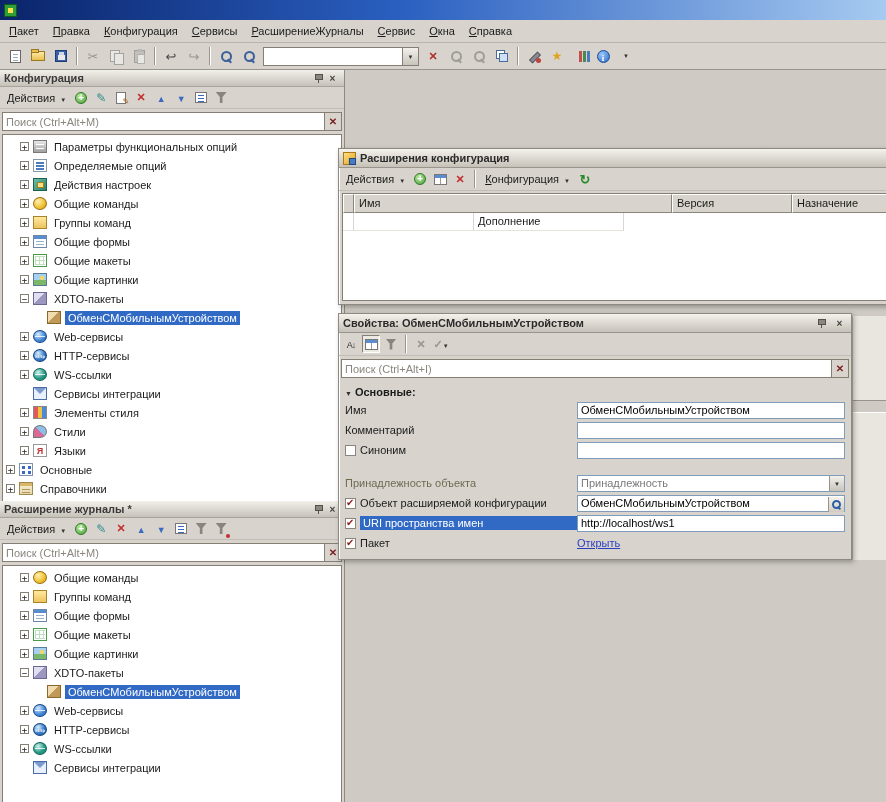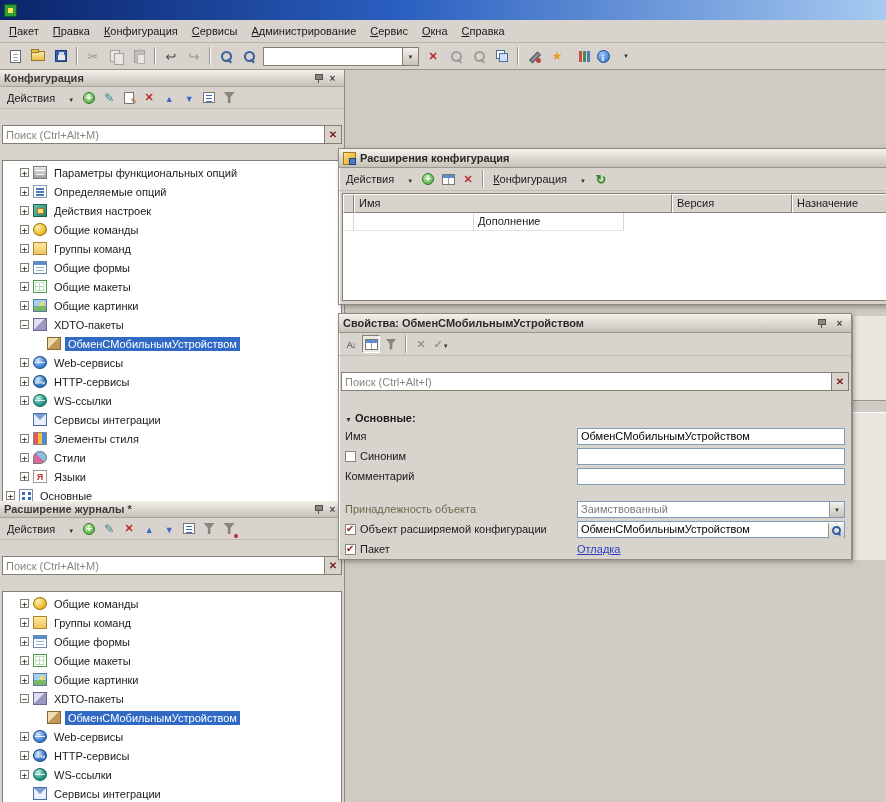--- a/index.html
+++ b/index.html
@@ -60,21 +60,21 @@
   
   .panel{position:absolute;left:0;width:345px;background:#d8d4cd;border-right:1px solid #8e8a80;display:flex;flex-direction:column}
   .panel-title{height:17px;flex:none;display:flex;align-items:center;padding:0 4px;
     background:linear-gradient(#f2f0ea,#c6c2ba);border-bottom:1px solid #a8a49c;font-weight:bold;color:#3a3a3a;white-space:nowrap}
   .pt-sp{flex:1}
   .tbn{width:15px;height:13px;display:flex;align-items:center;justify-content:center;color:#444;font-size:10px;font-weight:bold;flex:none}
   .pin{position:relative;width:8px;height:9px}
   .pin::before{content:"";position:absolute;left:1px;top:0;width:6px;height:4px;background:#8a8680;border:1px solid #55514a}
   .pin::after{content:"";position:absolute;left:4px;top:5px;width:1px;height:4px;background:#55514a}
   .panel-toolbar{height:22px;flex:none;display:flex;align-items:center;padding:0 3px;gap:2px;border-bottom:1px solid #c2beb6}
-  .act-btn{display:flex;align-items:center;gap:13px;padding:1px 4px}
+  .act-btn{display:flex;align-items:center;gap:5px;padding:1px 4px}
   .act-lbl{display:inline-block}
   .act-lbl::first-letter{text-decoration:underline}
   .pt-btn{width:18px;height:18px;display:flex;align-items:center;justify-content:center;flex:none}
   .pt-btn.pressed{border:1px solid;border-color:#857f73 #fff #fff #857f73;background:#ece9e2}
   .i-add{width:12px;height:12px;border-radius:50%;background:radial-gradient(circle at 35% 30%,#b8e8a0,#4aa03a);border:1px solid #2a7a20;position:relative}
   .i-add::after{content:"+";position:absolute;left:0;right:0;top:-1px;text-align:center;color:#fff;font:bold 10px/12px "Liberation Sans",sans-serif}
   .i-pencil::after{content:"✎";color:#2a8a8a;font-size:12px}
   .i-docedit{width:10px;height:12px;background:#fff;border:1px solid #777;position:relative}
   .i-docedit::after{content:"✎";position:absolute;right:-4px;bottom:-3px;color:#b06a20;font-size:8px}
   .i-del::after{content:"✕";color:#c03030;font-weight:bold;font-size:11px}
@@ -86,21 +86,21 @@
   .i-funnel2{position:relative}
   .dotred::after{content:"";position:absolute;right:0;bottom:0;width:4px;height:4px;border-radius:50%;background:#c03030}
   .i-table{width:13px;height:11px;background:#fff;border:1px solid #777;position:relative}
   .i-table::before{content:"";position:absolute;left:0;right:0;top:0;height:3px;background:#5a8cd0}
   .i-table::after{content:"";position:absolute;left:5px;top:3px;bottom:0;width:1px;background:#999}
   .i-refresh::after{content:"↻";color:#2a8a2a;font-weight:bold;font-size:13px}
   .i-sort::after{content:"А↓";font-size:9px;color:#333;letter-spacing:-1px}
   .i-check::after{content:"✓";color:#9a968e;font-weight:bold;font-size:11px}
   .gray-x::after{content:"✕";color:#9a968e;font-weight:bold;font-size:11px}
 
-  .search-row{height:19px;flex:none;display:flex;margin:16px 2px}
+  .search-row{height:19px;flex:none;display:flex;margin:3px 2px}
   .search-row input{flex:1;min-width:0;border:1px solid #857f73;padding:0 3px;font:11px "Liberation Sans",sans-serif;color:#222}
   .search-row input::placeholder{color:#8a867e}
   .search-clear{width:17px;flex:none;background:#d8d4cd;border:1px solid #857f73;border-left:none;display:flex;align-items:center;justify-content:center;color:#7a2020;font-weight:bold;font-size:10px}
 
   .tree{flex:1;margin:0 2px 2px 2px;background:#fff;border:1px solid #857f73;overflow:hidden;padding-top:2px}
   .trow{display:flex;align-items:center;height:19px;white-space:nowrap}
   .exp{flex:none;width:9px;height:9px;border:1px solid #857f73;background:#fff;font:9px/8px "DejaVu Sans Mono",monospace;text-align:center;color:#222;margin-right:4px}
   .exp-none{border:none;background:transparent}
   .ti{flex:none;width:14px;height:13px;margin-right:4px;display:inline-block;position:relative}
   .tlabel{padding:1px 3px}
@@ -188,21 +188,21 @@
 
 <div id="titlebar">
   <span class="app-ico"></span>
 </div>
 
 <div id="menubar">
     <span class="menu-item">Пакет</span>
     <span class="menu-item">Правка</span>
     <span class="menu-item">Конфигурация</span>
     <span class="menu-item">Сервисы</span>
-    <span class="menu-item">Администрирование</span>
+    <span class="menu-item">РасширениеЖурналы</span>
     <span class="menu-item">Сервис</span>
     <span class="menu-item">Окна</span>
     <span class="menu-item">Справка</span>
   </div>
 
 <div id="toolbar">
   <span class="tbtn">
       <span class="i-doc"></span>
     </span>
   <span class="tbtn">
@@ -594,61 +594,70 @@
         <span class="sec-arrow"></span>
         <span>Основные:</span>
       </div>
       <div class="prow">
         <span class="plabel">Имя</span>
         <span class="pfield">
             <input class="pinput" value="ОбменСМобильнымУстройством" style="">
           </span>
       </div>
       <div class="prow">
+        <span class="plabel">Комментарий</span>
+        <span class="pfield">
+            <input class="pinput" value="" style="">
+          </span>
+      </div>
+      <div class="prow">
         <span class="plabel">
           <span class="cb"></span>
           <span>Синоним</span>
         </span>
-        <span class="pfield">
-            <input class="pinput" value="" style="">
-          </span>
-      </div>
-      <div class="prow">
-        <span class="plabel">Комментарий</span>
         <span class="pfield">
             <input class="pinput" value="" style="">
           </span>
       </div>
       <div class="gap12"></div>
       <div class="prow">
         <span class="plabel dim">Принадлежность объекта</span>
         <span class="pfield">
           <span class="comboP">
-            <span class="comboP-val">Заимствованный</span>
+            <span class="comboP-val">Принадлежность</span>
             <span class="comboP-btn"></span>
           </span>
         </span>
       </div>
       <div class="prow">
         <span class="plabel">
           <span class="cb checked"></span>
           <span>Объект расширяемой конфигурации</span>
         </span>
         <span class="pfield">
           <input class="pinput" value="ОбменСМобильнымУстройством" style="">
           <span class="field-btn">
               <span class="i-magS"></span>
             </span>
         </span>
       </div>
       <div class="prow">
         <span class="plabel">
           <span class="cb checked"></span>
+          <span class="hl">URI пространства имен</span>
+        </span>
+        <span class="pfield">
+            <input class="pinput" value="http://localhost/ws1" style="">
+          </span>
+      </div>
+      <div class="prow">
+        <span class="plabel">
+          <span class="cb checked"></span>
           <span>Пакет</span>
         </span>
         <span class="pfield">
-            <a class="plink">Отладка</a>
+            <a class="plink">Открыть</a>
           </span>
       </div>
     </div>
   </div>
 
 </div>
 
 </body></html>

